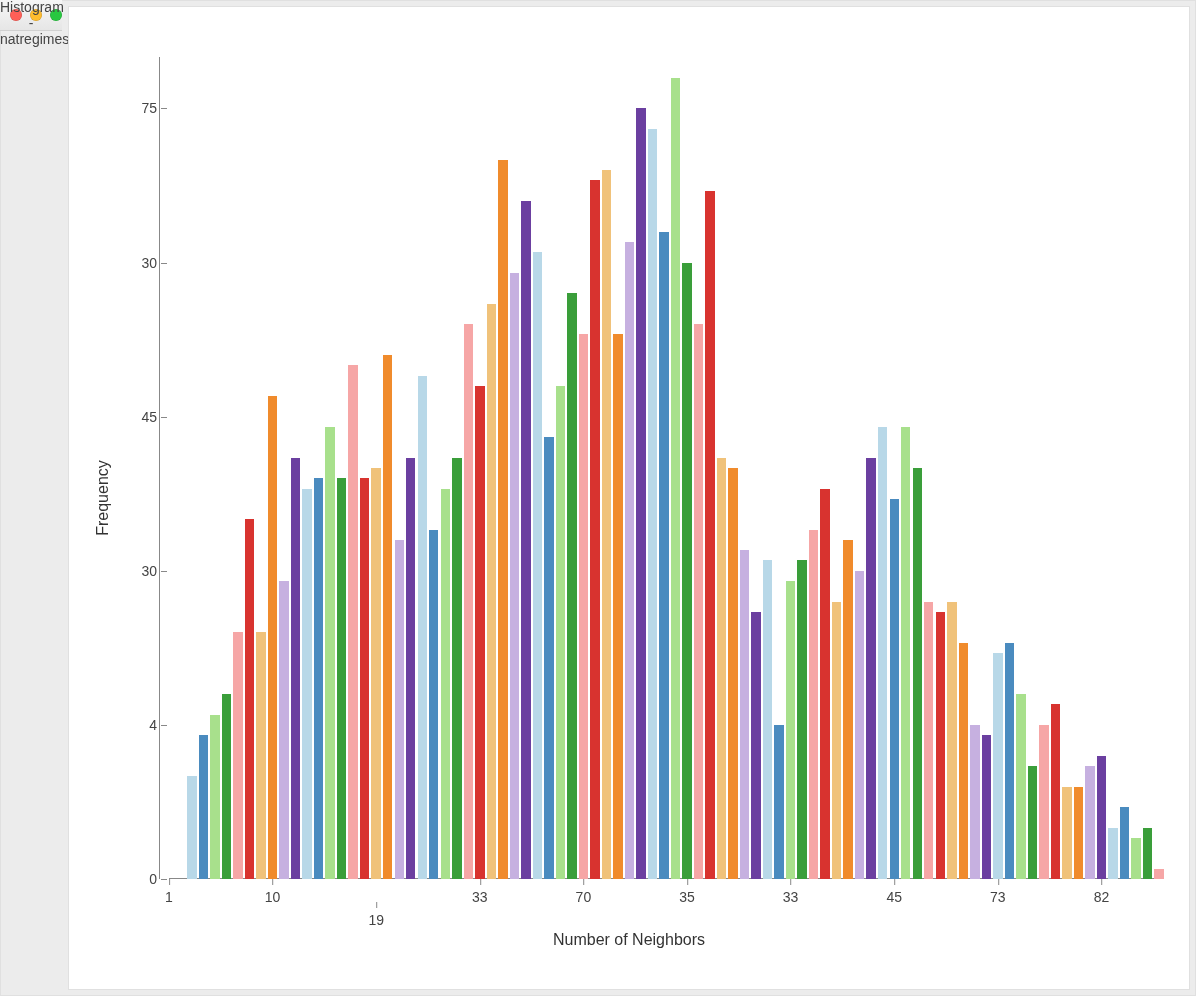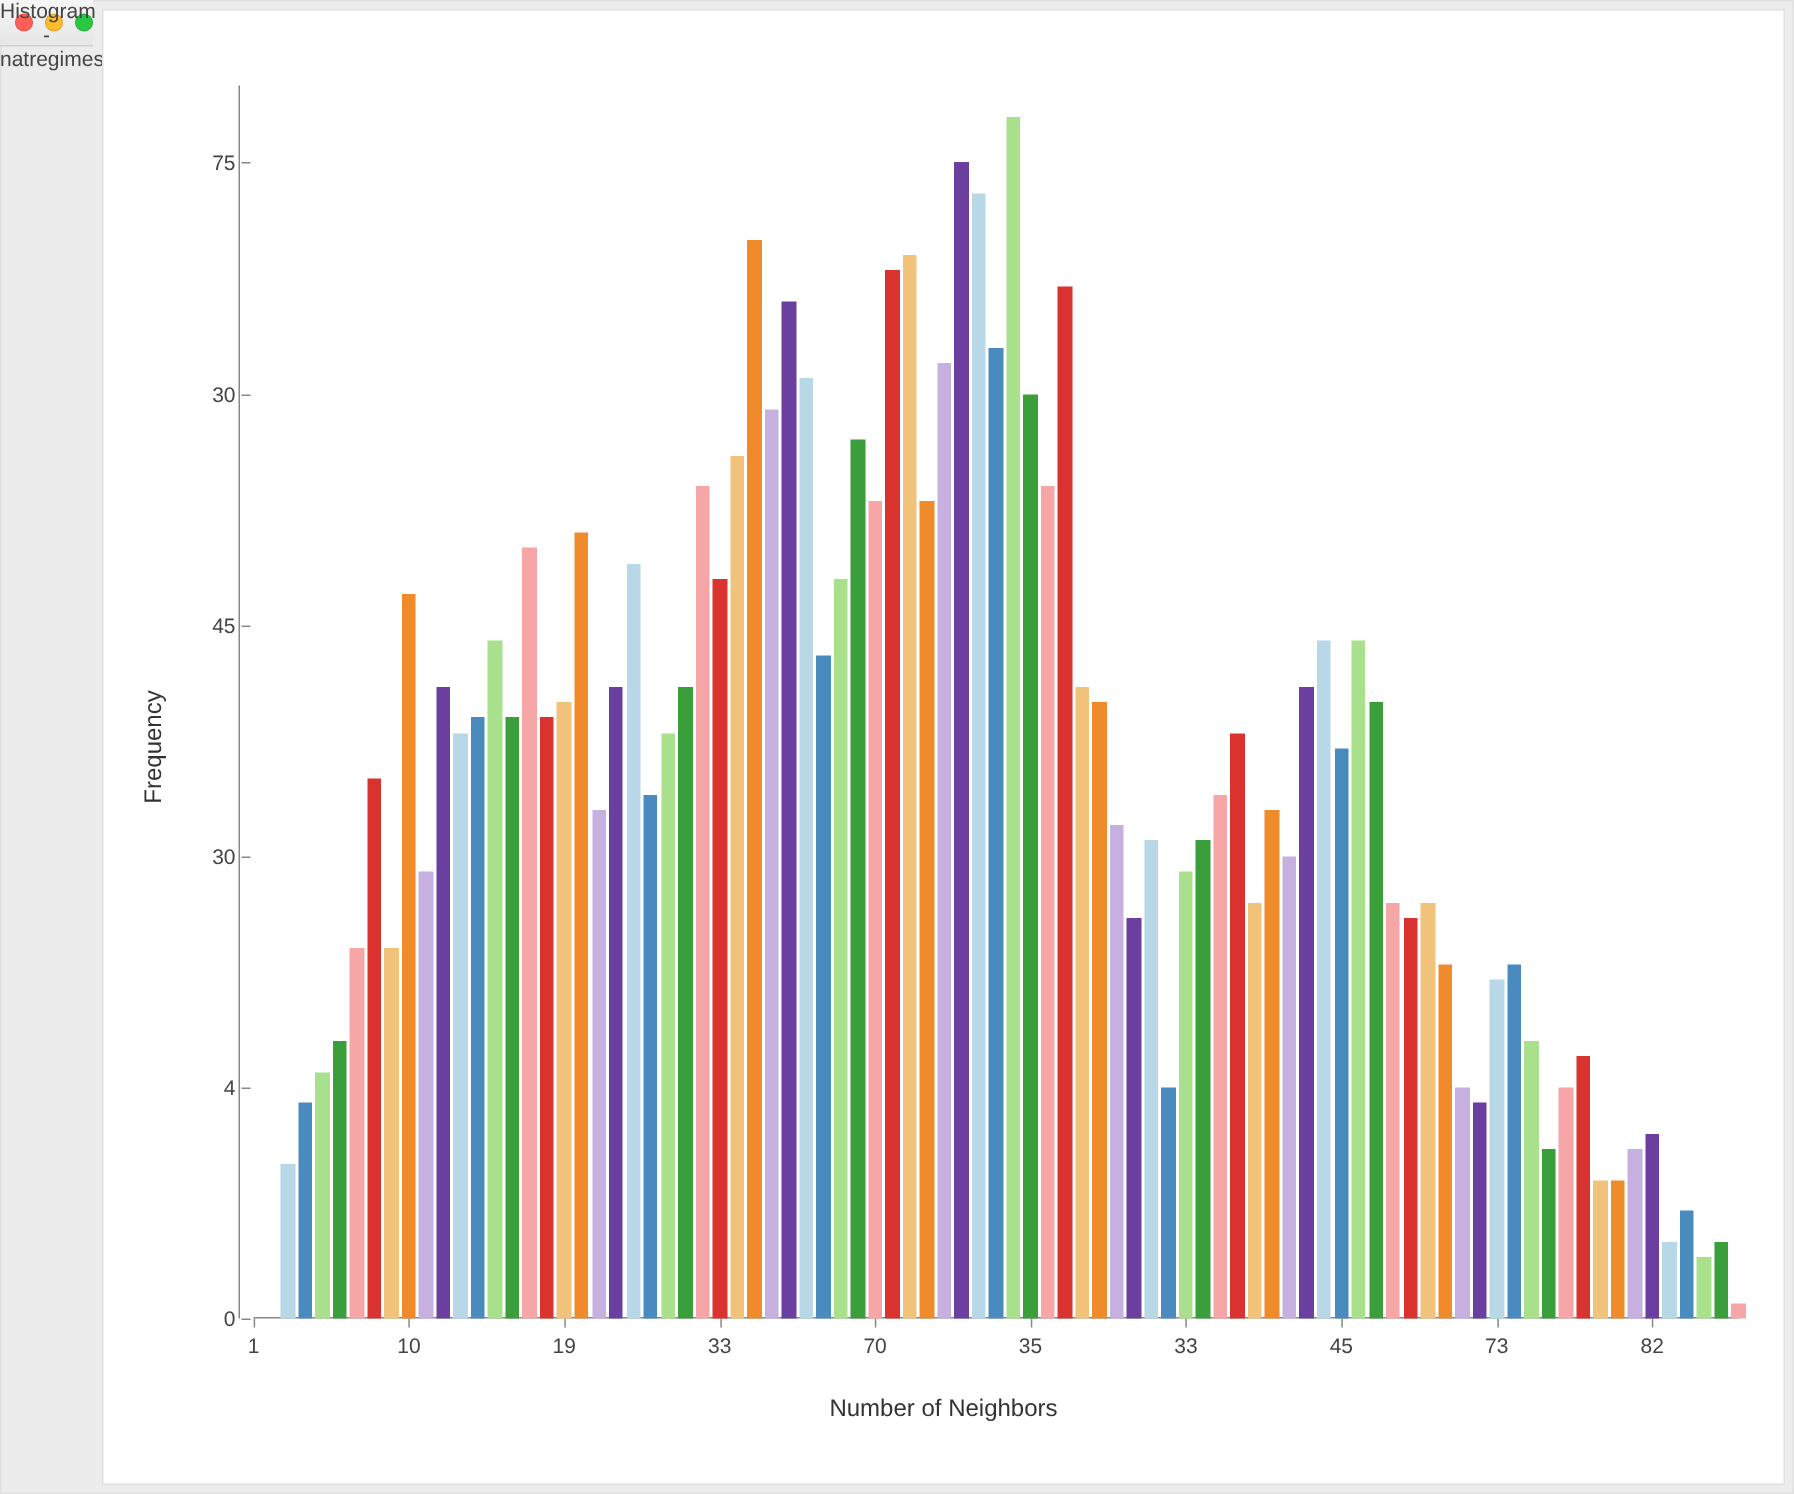--- a/index.html
+++ b/index.html
@@ -160,21 +160,21 @@
       <div class="axis-y"></div>
       <div class="axis-x"></div>
     <div class="y-tick" style="bottom: 0%;">0</div>
         <div class="y-tick" style="bottom: 18.75%;">4</div>
         <div class="y-tick" style="bottom: 37.5%;">30</div>
         <div class="y-tick" style="bottom: 56.25%;">45</div>
         <div class="y-tick" style="bottom: 75%;">30</div>
         <div class="y-tick" style="bottom: 93.75%;">75</div>
         <div class="x-tick" style="left: 0%;">1</div>
         <div class="x-tick" style="left: 10.4651%;">10</div>
-        <div class="x-tick" style="left: 20.9302%;">19</div>
+        <div class="x-tick" style="left: 20.9302%; margin-top: 23px;">19</div>
         <div class="x-tick" style="left: 31.3953%;">33</div>
         <div class="x-tick" style="left: 41.8605%;">70</div>
         <div class="x-tick" style="left: 52.3256%;">35</div>
         <div class="x-tick" style="left: 62.7907%;">33</div>
         <div class="x-tick" style="left: 73.2558%;">45</div>
         <div class="x-tick" style="left: 83.7209%;">73</div>
         <div class="x-tick" style="left: 94.186%;">82</div>
         <div class="bar" style="left: 1.84884%; width: 0.953488%; height: 12.5%; background: rgb(184, 216, 232);"></div>
         <div class="bar" style="left: 3.01163%; width: 0.953488%; height: 17.5%; background: rgb(74, 139, 191);"></div>
         <div class="bar" style="left: 4.17442%; width: 0.953488%; height: 20%; background: rgb(168, 224, 140);"></div>

